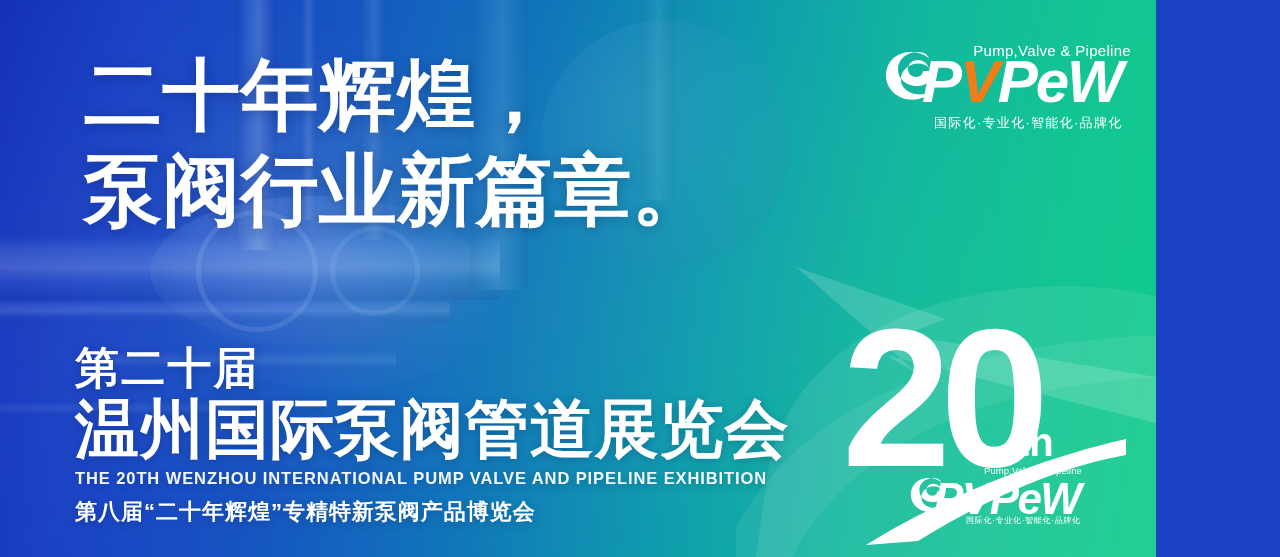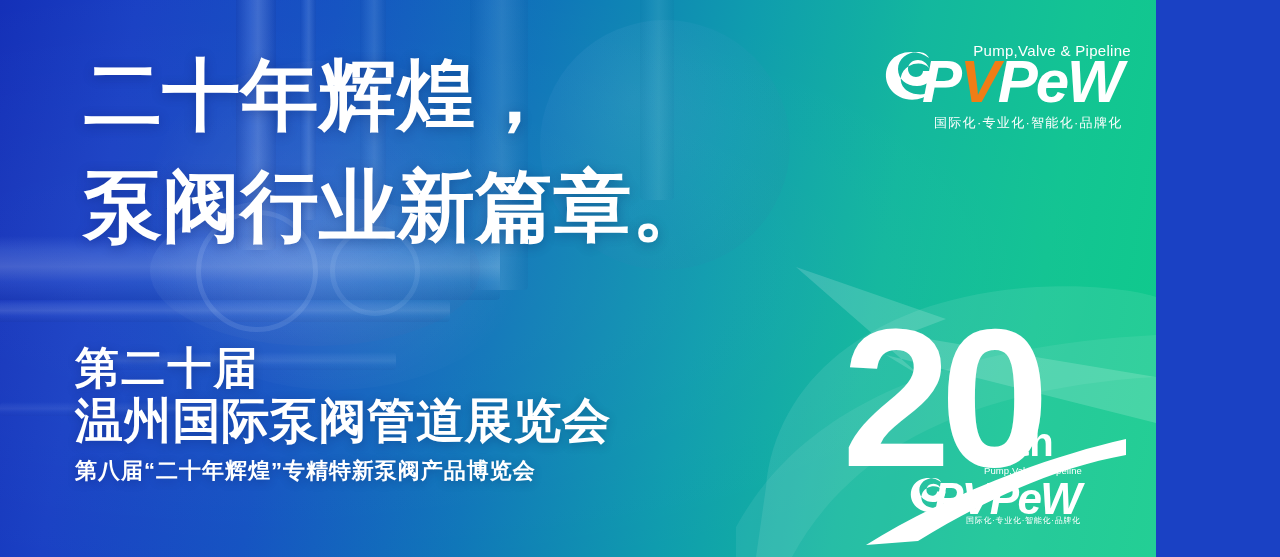--- a/index.html
+++ b/index.html
@@ -79,37 +79,37 @@
     font-weight:bold;
     letter-spacing:0.015em;
     line-height:1.12;
     text-shadow:0 2px 12px rgba(4,20,80,0.30);
     white-space:nowrap;
   }
   #headline .hl {
     display:block;
     font-size:78px;
   }
-  #headline .hl-2 { margin-top:24px; }
+  #headline .hl-2 { margin-top:8px; }
 
   
   #title-block {
     position:absolute;
     left:75px; top:345px;
     color:#ffffff;
     white-space:nowrap;
     text-shadow:0 2px 10px rgba(4,20,80,0.28);
   }
   #title-block .t-edition {
     font-size:44px; font-weight:bold;
     letter-spacing:0.05em;
     line-height:1.06;
   }
   #title-block .t-main {
-    font-size:48px; font-weight:bold;
+    font-size:64px; font-weight:bold;
     letter-spacing:0.015em;
     line-height:1.12;
     margin-top:2px;
   }
   #title-block .t-en {
     font-size:16.5px;
     font-weight:bold;
     letter-spacing:0.055em;
     margin-top:4px;
     color:#f2f7ff;
@@ -216,20 +216,21 @@
   </svg>
 
   <div id="headline">
     <span class="hl hl-1">二十年辉煌，</span>
     <span class="hl hl-2">泵阀行业新篇章。</span>
   </div>
 
   <div id="title-block">
     <div class="t-edition">第二十届</div>
     <div class="t-main">温州国际泵阀管道展览会</div>
+    <div class="t-en">THE 20TH WENZHOU INTERNATIONAL PUMP VALVE AND PIPELINE EXHIBITION</div>
     <div class="t-sub">第八届“二十年辉煌”专精特新泵阀产品博览会</div>
   </div>
 
   <div id="logo-top">
     <svg class="swirl-mark" viewBox="0 0 62 56">
       <path d="M47 10 C36 1, 16 2, 8 14 C0 26, 4 42, 18 49 C28 54, 42 52, 49 44
                C41 48, 29 47, 23 41 C16 34, 18 23, 27 18 C34 14, 43 15, 47 20
                C45 15, 41 12, 36 12 C30 12, 26 16, 26 21 C26 26, 30 29, 34 29
                C38 29, 41 26, 41 23 L 53 23 C53 31, 45 38, 35 38 C24 38, 16 31, 16 21
                C16 11, 25 4, 36 4 C41 4, 45 6, 47 10 Z" fill="#ffffff"></path>

